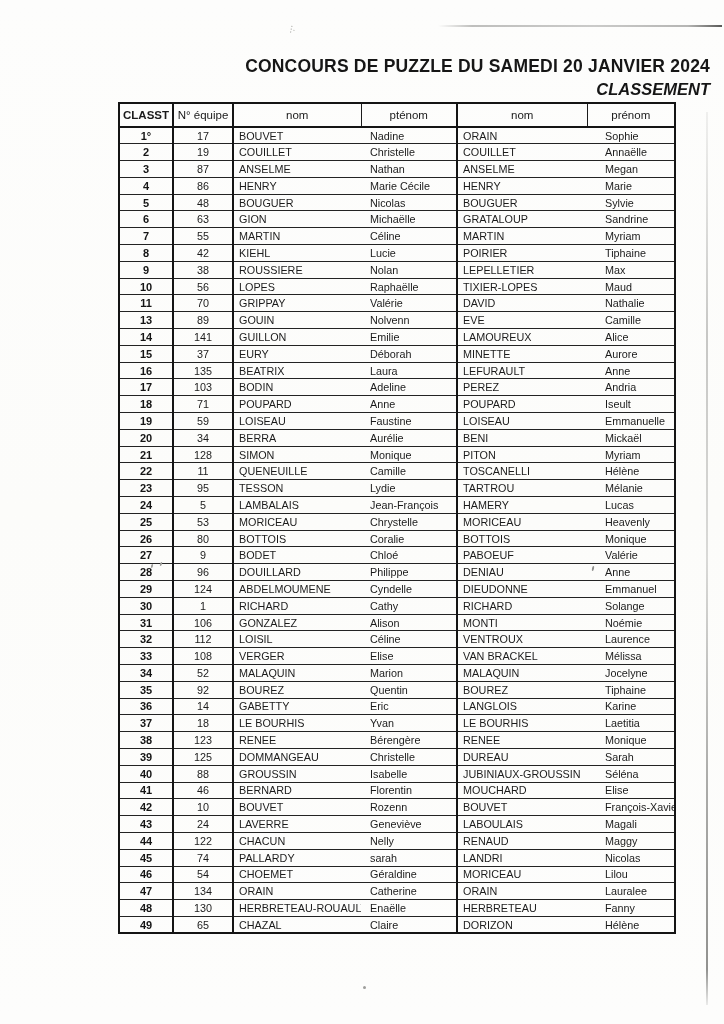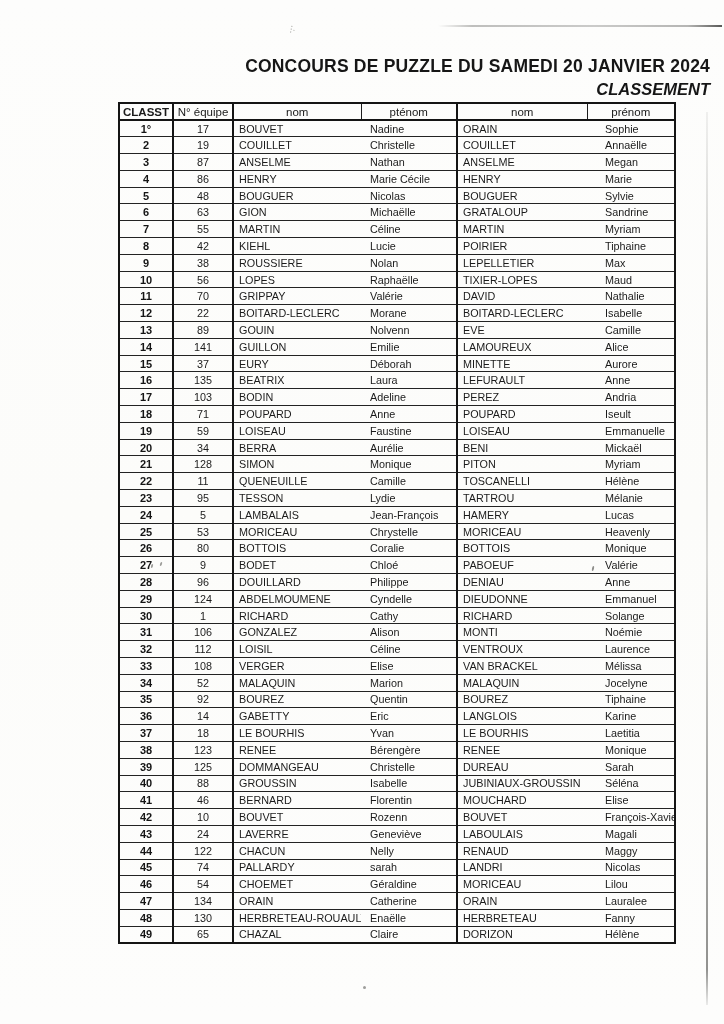--- a/index.html
+++ b/index.html
@@ -49,21 +49,21 @@
   table.ranking col.c1 { width: 54px; }
   table.ranking col.c2 { width: 60px; }
   table.ranking col.c3 { width: 128px; }
   table.ranking col.c4 { width: 96px; }
   table.ranking col.c5 { width: 130px; }
   table.ranking col.c6 { width: 88px; }
 
   table.ranking { border: 2px solid #141414; }
 
   thead th {
-    height: 17px;
+    height: 24px;
     font-size: 11.5px;
     font-weight: 400;
     text-align: center;
     vertical-align: middle;
     border-bottom: 2.5px solid #141414;
     color: #1a1a1a;
     white-space: nowrap;
     overflow: hidden;
   }
   thead th.classt { font-weight: 700; border-right: 2px solid #141414; }
@@ -247,28 +247,20 @@
         </tr>
         <tr>
           <td class="classt">11</td>
           <td class="equipe">70</td>
           <td class="nom1">GRIPPAY</td>
           <td class="ptenom">Valérie</td>
           <td class="nom2">DAVID</td>
           <td class="prenom">Nathalie</td>
         </tr>
         <tr>
-          <td class="classt">12</td>
-          <td class="equipe">22</td>
-          <td class="nom1">BOITARD-LECLERC</td>
-          <td class="ptenom">Morane</td>
-          <td class="nom2">BOITARD-LECLERC</td>
-          <td class="prenom">Isabelle</td>
-        </tr>
-        <tr>
           <td class="classt">13</td>
           <td class="equipe">89</td>
           <td class="nom1">GOUIN</td>
           <td class="ptenom">Nolvenn</td>
           <td class="nom2">EVE</td>
           <td class="prenom">Camille</td>
         </tr>
         <tr>
           <td class="classt">14</td>
           <td class="equipe">141</td>

